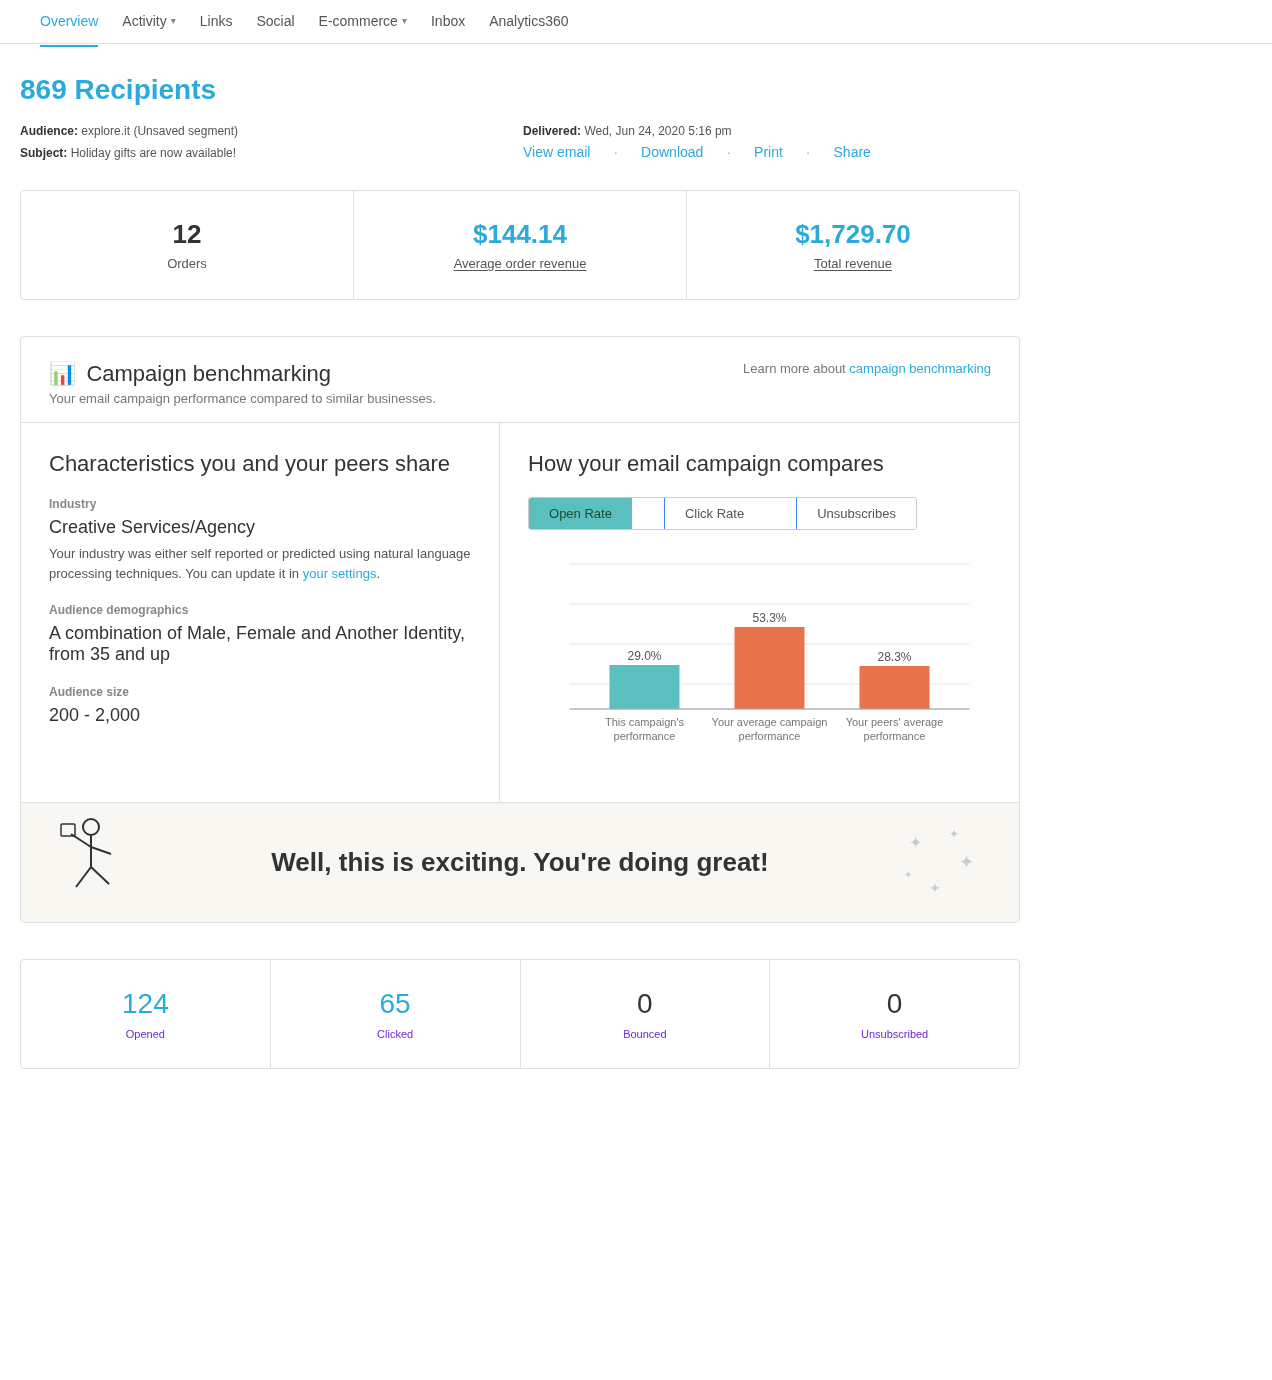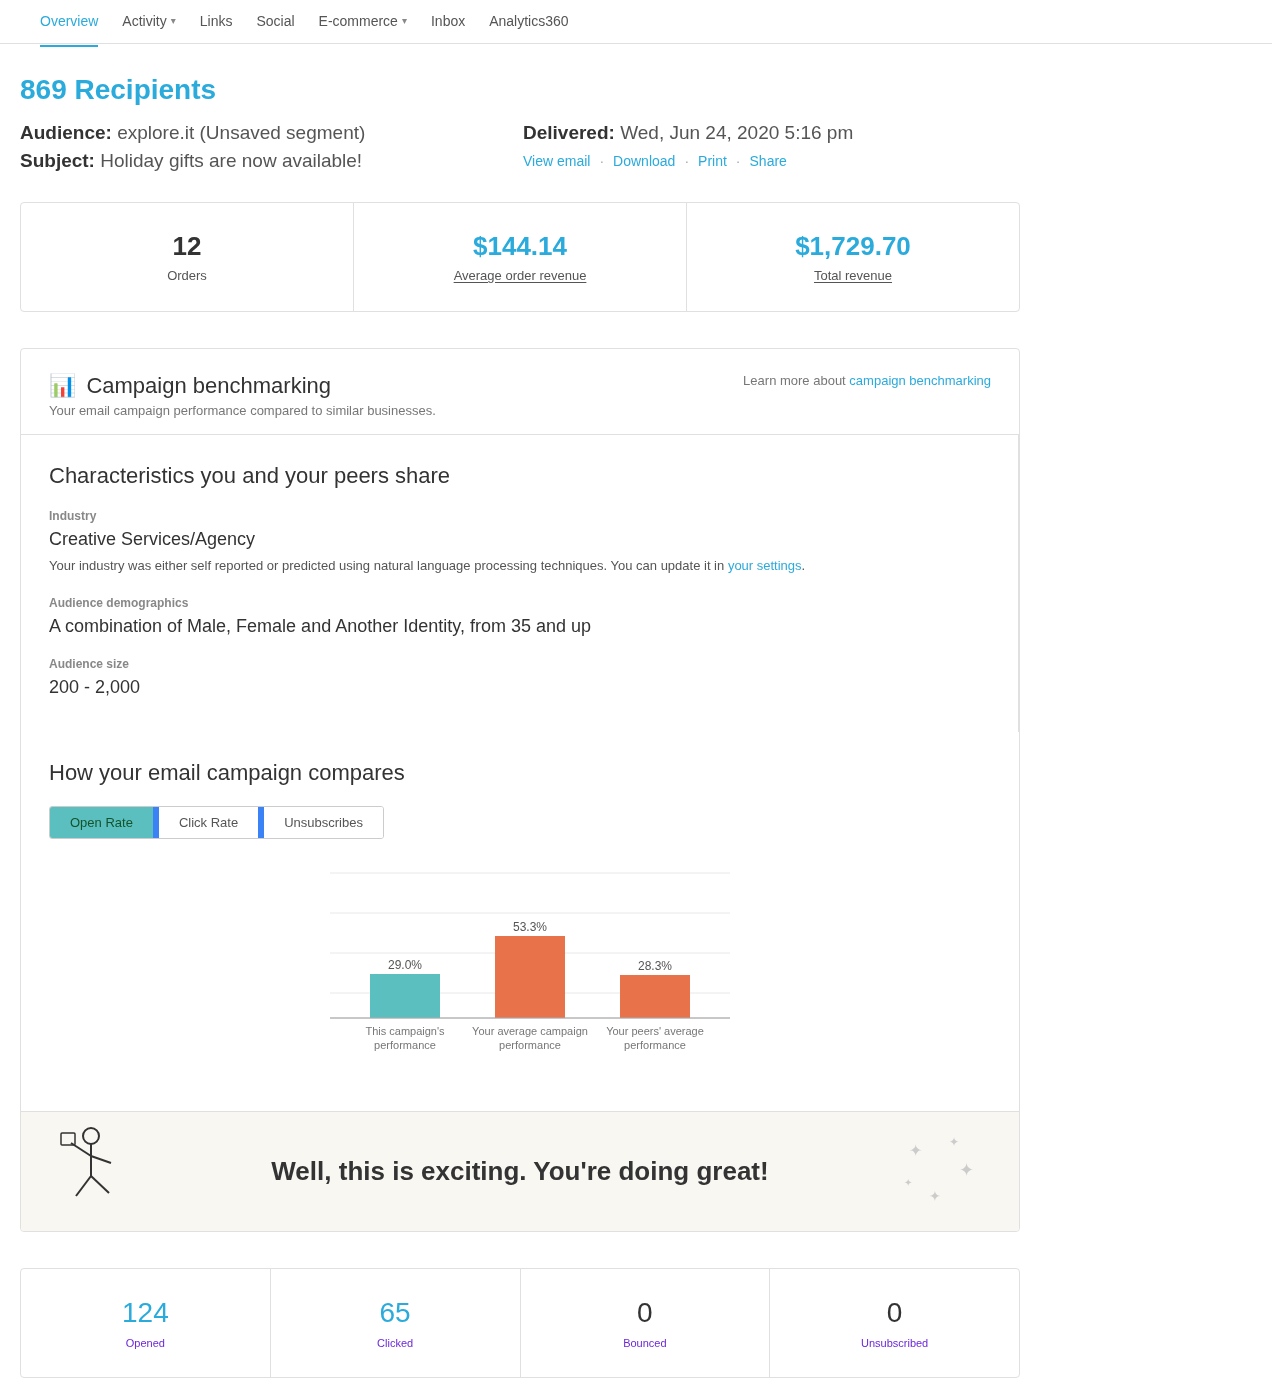--- a/index.html
+++ b/index.html
@@ -12,23 +12,23 @@
     .nav-chevron { font-size: 10px; color: #888; }
 
     
     .main { padding: 30px 20px; max-width: 1040px; }
 
     
     .page-title { font-size: 28px; font-weight: 400; color: #333; margin-bottom: 16px; }
     .page-title span { color: #2baadc; font-weight: 600; }
     
     .meta-grid { display: grid; grid-template-columns: 1fr 1fr; gap: 6px; margin-bottom: 30px; }
-    .meta-item { font-size: 19px; color: #555; }
+    .meta-item { font-size: 12px; color: #555; }
     .meta-item strong { color: #333; font-weight: 600; }
-    .meta-links { display: flex; gap: 9px; align-items: center; }
+    .meta-links { display: flex; gap: 23px; align-items: center; }
     .meta-link { color: #2baadc; text-decoration: none; font-size: 14px; }
     .meta-dot { color: #aaa; }
 
     
     .stats-box { border: 1px solid #e0e0e0; border-radius: 4px; display: flex; margin-bottom: 36px; }
     .stat-cell { flex: 1; padding: 28px 20px; text-align: center; border-right: 1px solid #e0e0e0; }
     .stat-cell:last-child { border-right: none; }
     .stat-value { font-size: 26px; font-weight: 600; color: #2baadc; margin-bottom: 6px; }
     .stat-value.plain { color: #333; }
     .stat-label { font-size: 13px; color: #555; }
@@ -37,35 +37,35 @@
     
     .benchmark-section { border: 1px solid #e0e0e0; border-radius: 4px; margin-bottom: 36px; overflow: hidden; }
     .benchmark-header { padding: 24px 28px 16px; display: flex; justify-content: space-between; align-items: flex-start; }
     .benchmark-title-row { display: flex; align-items: center; gap: 10px; }
     .benchmark-icon { font-size: 22px; color: #888; }
     .benchmark-title { font-size: 22px; font-weight: 400; color: #333; }
     .benchmark-subtitle { font-size: 13px; color: #777; margin-top: 4px; }
     .benchmark-learn { font-size: 13px; color: #777; }
     .benchmark-learn a { color: #2baadc; text-decoration: none; }
 
-    .benchmark-body { display: flex; border-top: 1px solid #e0e0e0; flex-direction: column; }
+    .benchmark-body { display: flex; border-top: 1px solid #e0e0e0; }
     .bench-left { flex: 0 0 48%; padding: 28px; border-right: 1px solid #e0e0e0; }
     .bench-right { flex: 1; padding: 28px; }
 
     .bench-section-title { font-size: 22px; font-weight: 400; color: #333; margin-bottom: 20px; }
     .bench-label { font-size: 12px; color: #888; font-weight: 600; text-transform: none; margin-bottom: 6px; }
     .bench-value { font-size: 18px; color: #333; font-weight: 400; margin-bottom: 6px; }
     .bench-desc { font-size: 13px; color: #555; line-height: 1.5; margin-bottom: 20px; }
     .bench-desc a { color: #2baadc; text-decoration: none; }
 
     
     .chart-tabs { display: flex; border: 1px solid #ccc; border-radius: 3px; overflow: hidden; margin-bottom: 24px; width: fit-content; }
     .chart-tab { padding: 8px 20px; font-size: 13px; cursor: pointer; background: #fff; color: #555; border: none; }
     .chart-tab.active { background: #5bbfbf; color: #14532d; }
-    .chart-tab + .chart-tab { border-left: 6px solid #3b82f6; }
+    .chart-tab + .chart-tab { border-left: 1px solid #3b82f6; margin-left: 32px; }
 
     
     .bar-chart { position: relative; height: 220px; padding-bottom: 60px; }
 
     
     .celebration { background: #f9f7f2; padding: 30px 40px; display: flex; align-items: center; justify-content: center; border-top: 1px solid #e0e0e0; min-height: 120px; position: relative; overflow: hidden; }
     .celebration-text { font-size: 26px; font-weight: 600; color: #333; text-align: center; }
 
     
     .bottom-stats { border: 1px solid #e0e0e0; border-radius: 4px; display: flex; }

